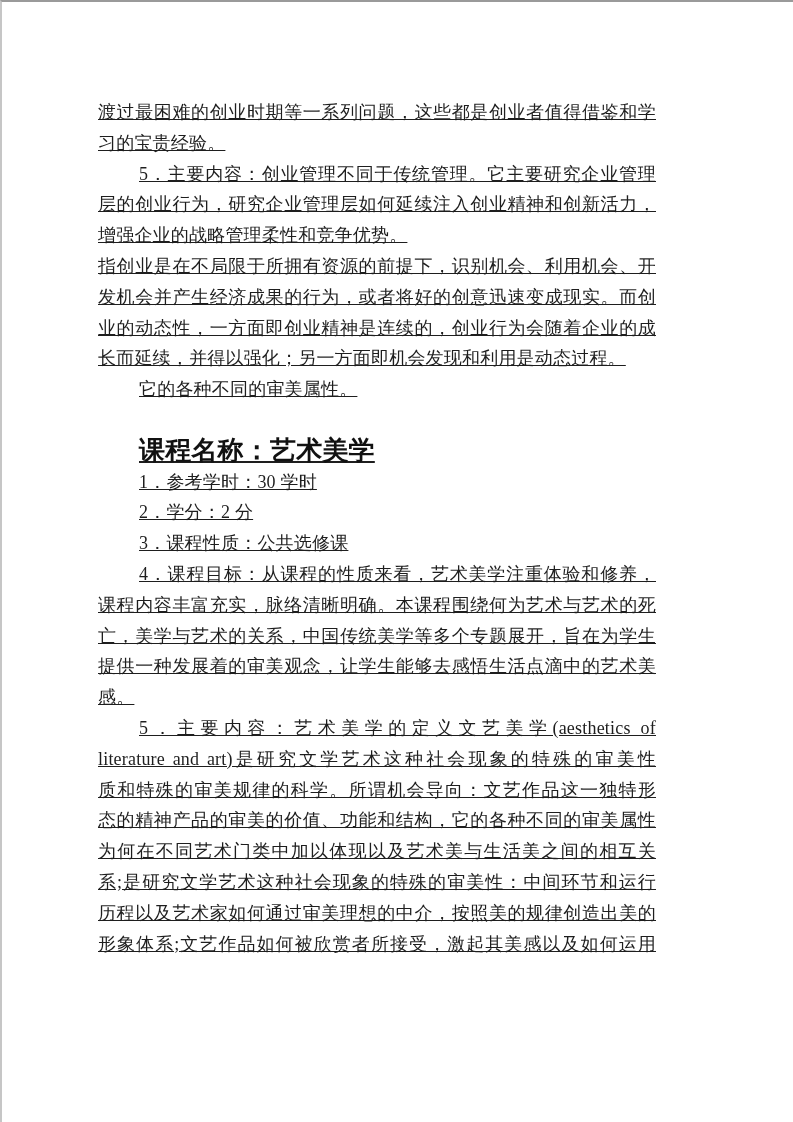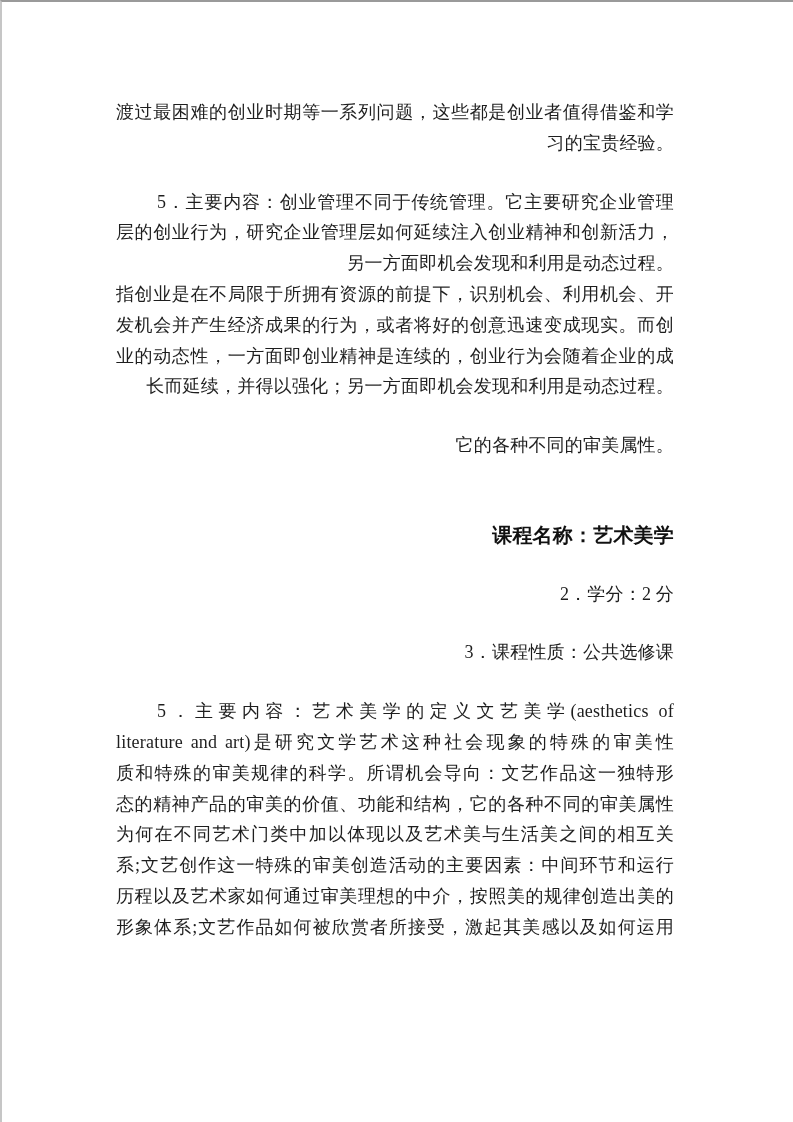--- a/index.html
+++ b/index.html
@@ -14,83 +14,94 @@
     box-sizing: border-box;
     background: var(--page-bg, #ffffff);
     border-top: 2px solid var(--edge-top, #9a9a9a);
     border-left: 2px solid var(--edge-left, #c6c6c6);
     font-family: "Liberation Serif", "DejaVu Serif", serif;
     color: var(--text-color, #1e1e1e);
     overflow: hidden;
   }
   .content {
     position: absolute;
-    left: 114px;          
+    left: 96px;          
     top: 95px;            
     width: 558px;
     font-size: 18px;
     line-height: 30.8px;
     letter-spacing: 0.2px;
+    text-decoration: underline;
   }
   .block { margin: 0; }
   .line {
     display: block;
     white-space: normal;
-    text-align: right;
+    text-align: left;
   }
   .line.fill {
     text-align: justify;
     text-align-last: justify;
     text-justify: inter-character;
   }
-  .line.indent { text-indent: 41px; margin-top: 28px; }
+  .line.indent { text-indent: 41px; }
   .heading .line {
     font-weight: bold;
-    font-size: 20px;
+    font-size: 26px;
     color: var(--heading-color, #111111);
   }
   .spacer { height: 30.8px; }
 </style>
 </head>
 <body>
 
 <div class="page" style="--page-bg: #ffffff; --text-color: #1e1e1e; --heading-color: #111111; --edge-top: #9a9a9a; --edge-left: #c6c6c6;">
   <div class="content" id="doc-content">
       <div class="block paragraph">
         <div class="line fill">渡过最困难的创业时期等一系列问题，这些都是创业者值得借鉴和学</div>
         <div class="line">习的宝贵经验。</div>
       </div>
       <div class="block paragraph">
         <div class="line indent fill">5．主要内容：创业管理不同于传统管理。它主要研究企业管理</div>
         <div class="line fill">层的创业行为，研究企业管理层如何延续注入创业精神和创新活力，</div>
-        <div class="line">另一方面即机会发现和利用是动态过程。</div>
+        <div class="line">增强企业的战略管理柔性和竞争优势。</div>
       </div>
       <div class="block paragraph">
         <div class="line fill">指创业是在不局限于所拥有资源的前提下，识别机会、利用机会、开</div>
         <div class="line fill">发机会并产生经济成果的行为，或者将好的创意迅速变成现实。而创</div>
         <div class="line fill">业的动态性，一方面即创业精神是连续的，创业行为会随着企业的成</div>
         <div class="line">长而延续，并得以强化；另一方面即机会发现和利用是动态过程。</div>
       </div>
       <div class="block paragraph">
         <div class="line indent">它的各种不同的审美属性。</div>
       </div>
       <div class="spacer"></div>
       <div class="block heading">
         <div class="line indent">课程名称：艺术美学</div>
       </div>
       <div class="block paragraph">
+        <div class="line indent">1．参考学时：30 学时</div>
+      </div>
+      <div class="block paragraph">
         <div class="line indent">2．学分：2 分</div>
       </div>
       <div class="block paragraph">
         <div class="line indent">3．课程性质：公共选修课</div>
+      </div>
+      <div class="block paragraph">
+        <div class="line indent fill">4．课程目标：从课程的性质来看，艺术美学注重体验和修养，</div>
+        <div class="line fill">课程内容丰富充实，脉络清晰明确。本课程围绕何为艺术与艺术的死</div>
+        <div class="line fill">亡，美学与艺术的关系，中国传统美学等多个专题展开，旨在为学生</div>
+        <div class="line fill">提供一种发展着的审美观念，让学生能够去感悟生活点滴中的艺术美</div>
+        <div class="line">感。</div>
       </div>
       <div class="block paragraph">
         <div class="line indent fill">5．主要内容：艺术美学的定义文艺美学(aesthetics of</div>
         <div class="line fill">literature and art)是研究文学艺术这种社会现象的特殊的审美性</div>
         <div class="line fill">质和特殊的审美规律的科学。所谓机会导向：文艺作品这一独特形</div>
         <div class="line fill">态的精神产品的审美的价值、功能和结构，它的各种不同的审美属性</div>
         <div class="line fill">为何在不同艺术门类中加以体现以及艺术美与生活美之间的相互关</div>
-        <div class="line fill">系;文艺创作这一特殊的审美创造活动的主要因素：中间环节和运行</div>
+        <div class="line fill">系;是研究文学艺术这种社会现象的特殊的审美性：中间环节和运行</div>
         <div class="line fill">历程以及艺术家如何通过审美理想的中介，按照美的规律创造出美的</div>
         <div class="line fill">形象体系;文艺作品如何被欣赏者所接受，激起其美感以及如何运用</div>
       </div>
     </div>
 </div>
 
 </body></html>

